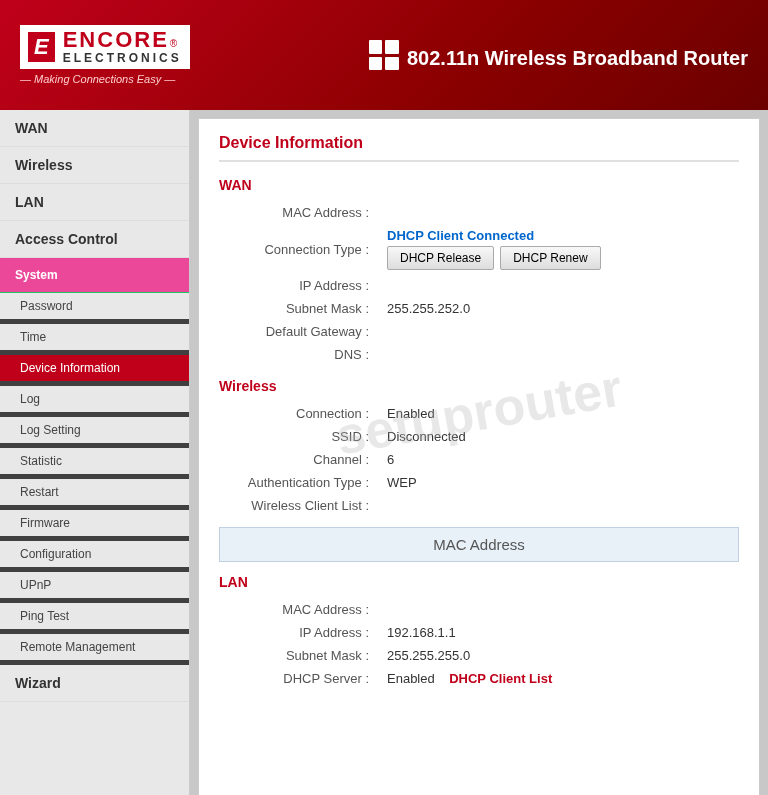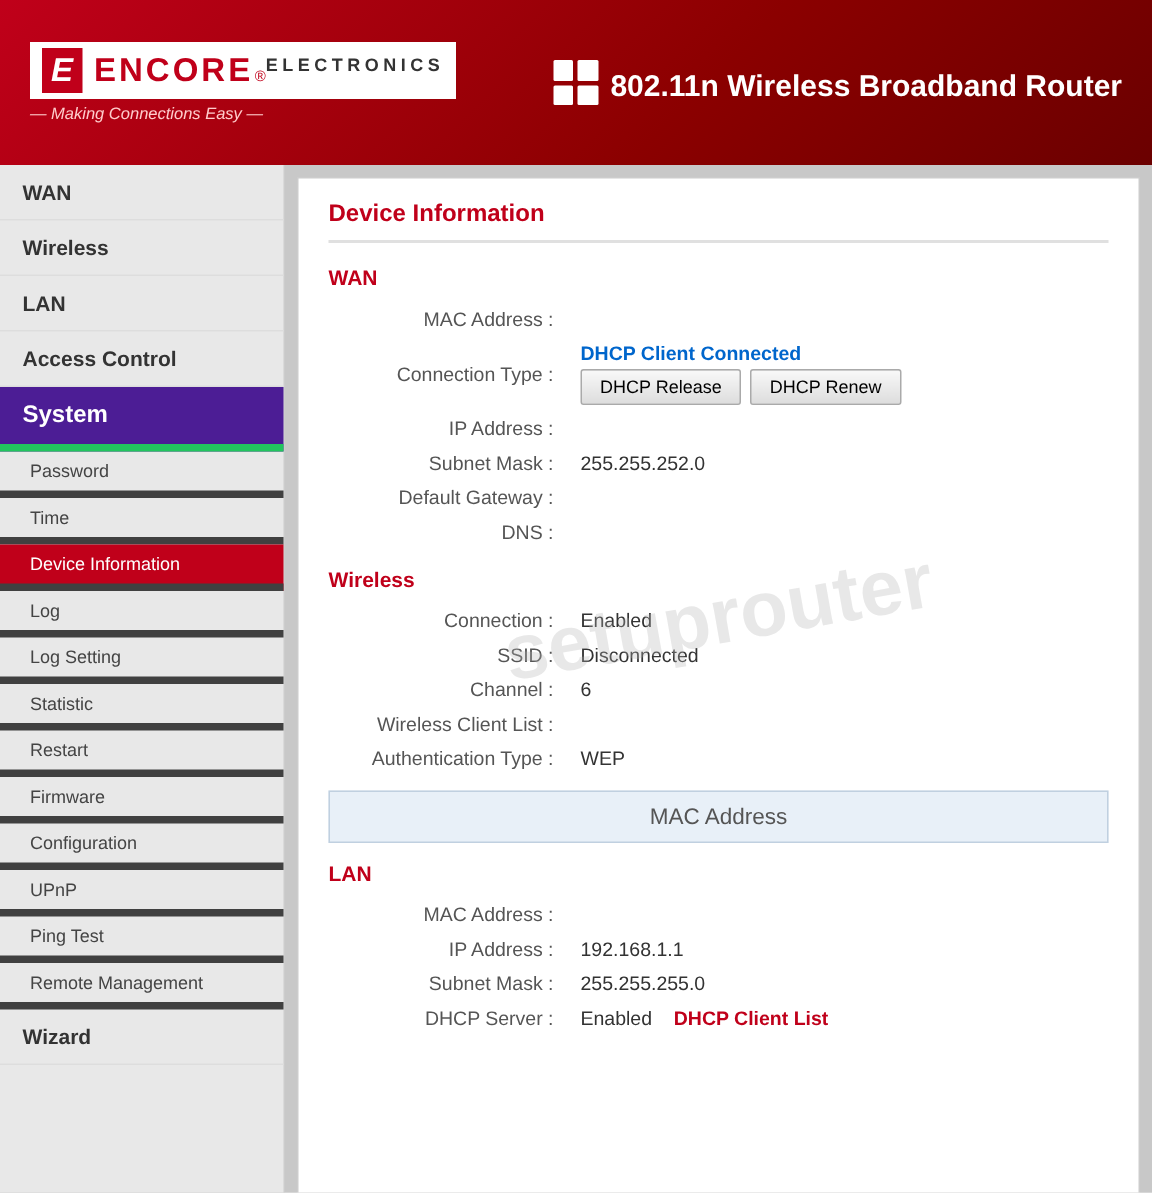--- a/index.html
+++ b/index.html
@@ -30,21 +30,21 @@
     .logo-shield {
       background: #c0001a;
       color: white;
       font-weight: bold;
       font-size: 22px;
       padding: 2px 6px;
       font-style: italic;
     }
     .logo-text-area {
       display: flex;
-      flex-direction: row;
+      flex-direction: column;
     }
     .logo-encore {
       font-size: 22px;
       font-weight: 900;
       color: #c0001a;
       letter-spacing: 2px;
       line-height: 1;
     }
     .logo-electronics {
       font-size: 12px;
@@ -110,26 +110,26 @@
       font-size: 12px;
       color: #444;
       cursor: pointer;
       border-bottom: 5px solid #404040;
     }
     .sidebar-item.active {
       background: #c0001a;
       color: white;
     }
     .sidebar-system {
-      background: #4c1d95;
+      background: #ec4899;
       color: white;
       padding: 10px 15px;
       font-weight: bold;
-      font-size: 16px;
-      border-bottom: 5px solid #22c55e;
+      font-size: 12px;
+      border-bottom: 1px solid #22c55e;
     }
 
     
     .content {
       flex: 1;
       background: white;
       margin: 8px;
       border: 1px solid #ccc;
       overflow-y: auto;
       padding: 15px 20px;
@@ -322,26 +322,26 @@
         </tr>
         <tr>
           <td class="label">SSID :</td>
           <td class="value link-blue">Disconnected</td>
         </tr>
         <tr>
           <td class="label">Channel :</td>
           <td class="value">6</td>
         </tr>
         <tr>
-          <td class="label">Wireless Client List :</td>
-          <td class="value"></td>
-        </tr>
-        <tr>
           <td class="label">Authentication Type :</td>
           <td class="value link-blue">WEP</td>
+        </tr>
+        <tr>
+          <td class="label">Wireless Client List :</td>
+          <td class="value"></td>
         </tr>
       </tbody>
         </table>
 
       <div class="mac-address-bar">MAC Address</div>
 
       <div class="section-label">LAN</div>
       <table class="info-table">
         <tbody>
             <tr>

